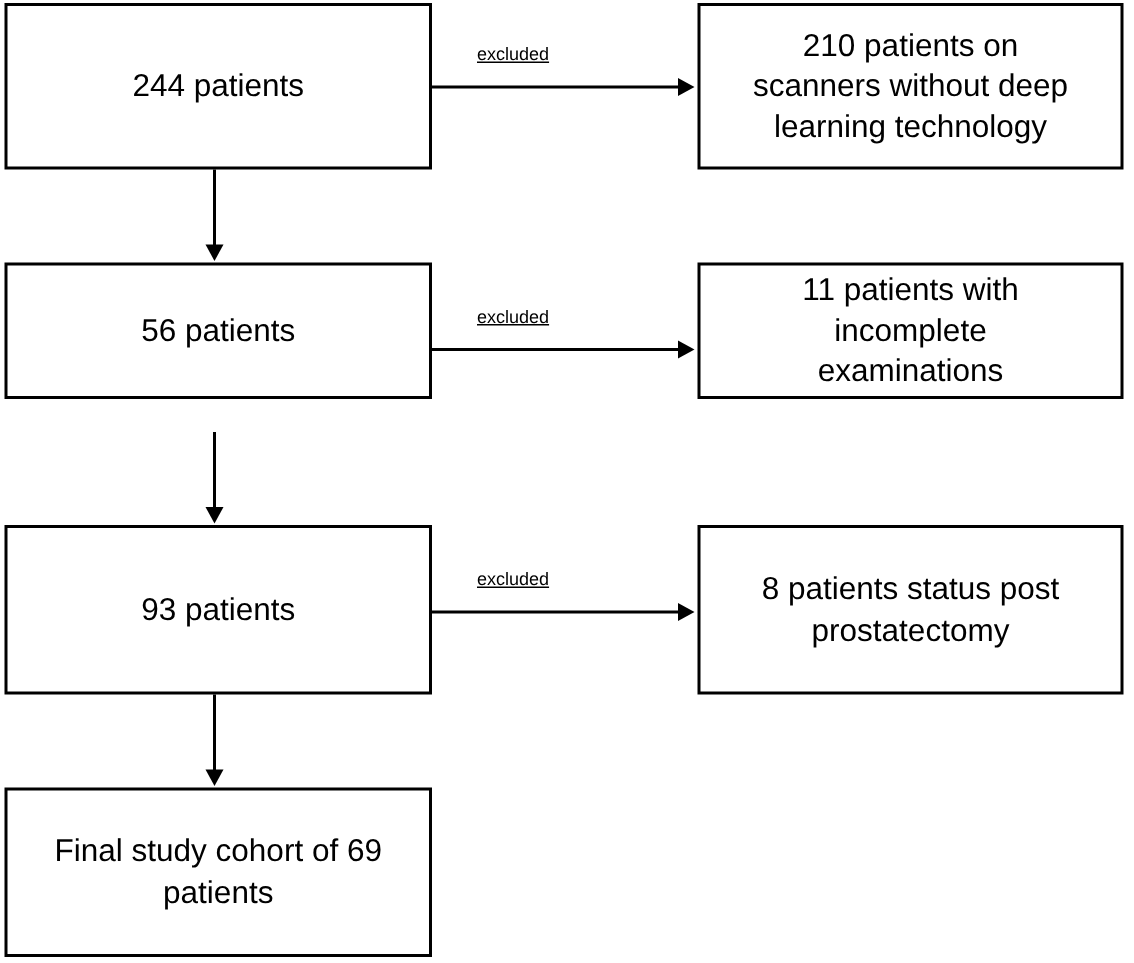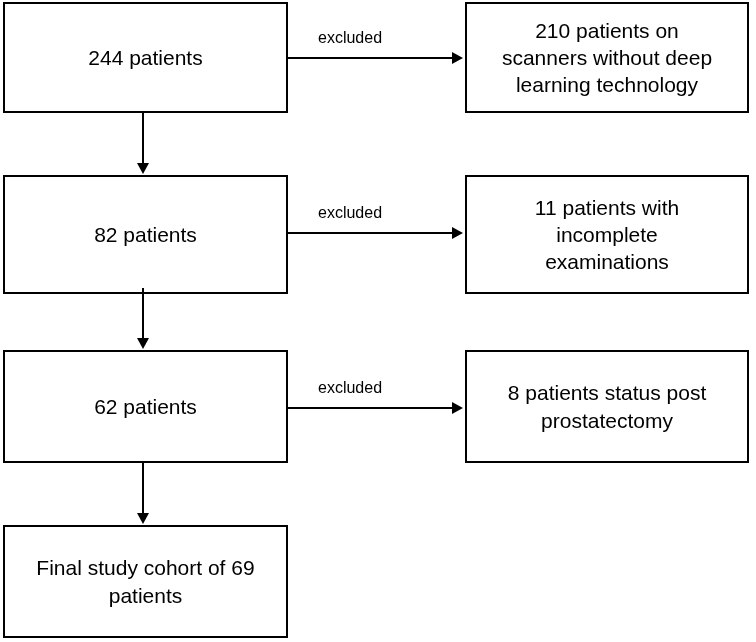--- a/index.html
+++ b/index.html
@@ -34,21 +34,21 @@
   .node .node-text {
     display: block;
     white-space: pre-line;
     width: 100%;
   }
   
   .node-left  { left: 3px;   width: 285px; }
   .node-right { left: 465px; width: 284px; }
 
   .row1 { top: 2px;   height: 111px; }
-  .row2 { top: 175px; height: 119px; }
+  .row2 { top: 175px; height: 91px; }
   .row3 { top: 350px; height: 113px; }
   .row4 { top: 525px; height: 113px; }
 
   
   .edge {
     position: absolute;
     background: #000000;
   }
   .edge-v { width: 2px; }
   .edge-h { height: 2px; }
@@ -64,24 +64,25 @@
     border-top: 11px solid #000000;
   }
   .arrow-right {
     border-top: 6px solid transparent;
     border-bottom: 6px solid transparent;
     border-left: 11px solid #000000;
   }
 
   .edge-label {
     position: absolute;
-    font-size: 16px;
+    font-size: 12px;
     line-height: 1;
     background: transparent;
     white-space: nowrap;
+    text-decoration: underline;
   }
 </style>
 </head>
 <body>
 
 <div id="flowchart">
 
   <div class="node node-left row1">
     <span class="node-text">244 patients</span>
   </div>
@@ -93,38 +94,38 @@
   </div>
 
   <div class="edge edge-h" style="left:288px; top:57px; width:166px;"></div>
   <div class="arrowhead arrow-right" style="left:452px; top:52px;"></div>
   <div class="edge-label" style="left:318px; top:30px;">excluded</div>
 
   <div class="edge edge-v" style="left:142px; top:113px; height:52px;"></div>
   <div class="arrowhead arrow-down" style="left:137px; top:163px;"></div>
 
   <div class="node node-left row2">
-    <span class="node-text">82 patients</span>
+    <span class="node-text">56 patients</span>
   </div>
 
   <div class="node node-right row2">
     <span class="node-text">11 patients with
 incomplete
 examinations</span>
   </div>
 
   <div class="edge edge-h" style="left:288px; top:232px; width:166px;"></div>
   <div class="arrowhead arrow-right" style="left:452px; top:227px;"></div>
   <div class="edge-label" style="left:318px; top:205px;">excluded</div>
 
   <div class="edge edge-v" style="left:142px; top:288px; height:52px;"></div>
   <div class="arrowhead arrow-down" style="left:137px; top:338px;"></div>
 
   <div class="node node-left row3">
-    <span class="node-text">62 patients</span>
+    <span class="node-text">93 patients</span>
   </div>
 
   <div class="node node-right row3">
     <span class="node-text">8 patients status post
 prostatectomy</span>
   </div>
 
   <div class="edge edge-h" style="left:288px; top:407px; width:166px;"></div>
   <div class="arrowhead arrow-right" style="left:452px; top:402px;"></div>
   <div class="edge-label" style="left:318px; top:380px;">excluded</div>

